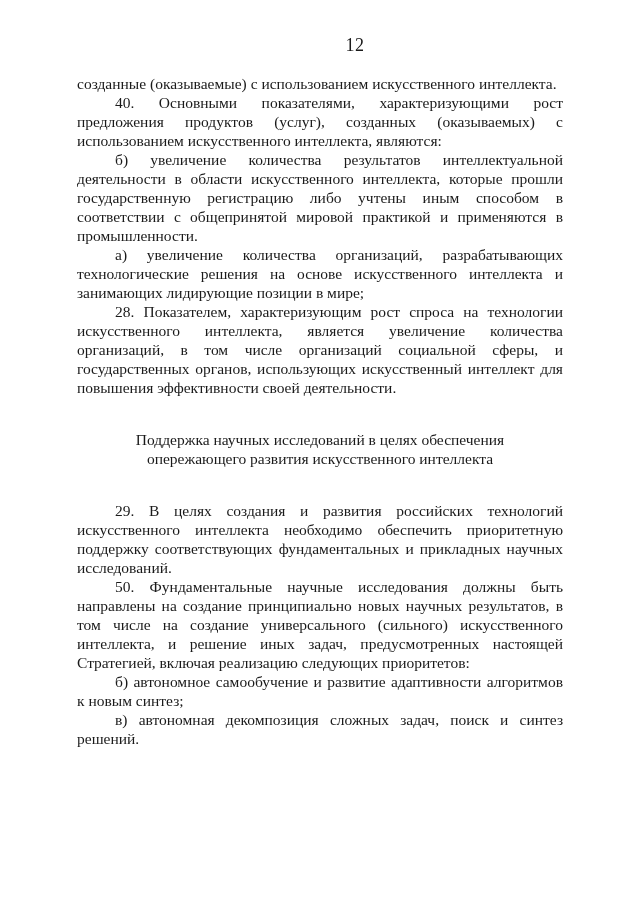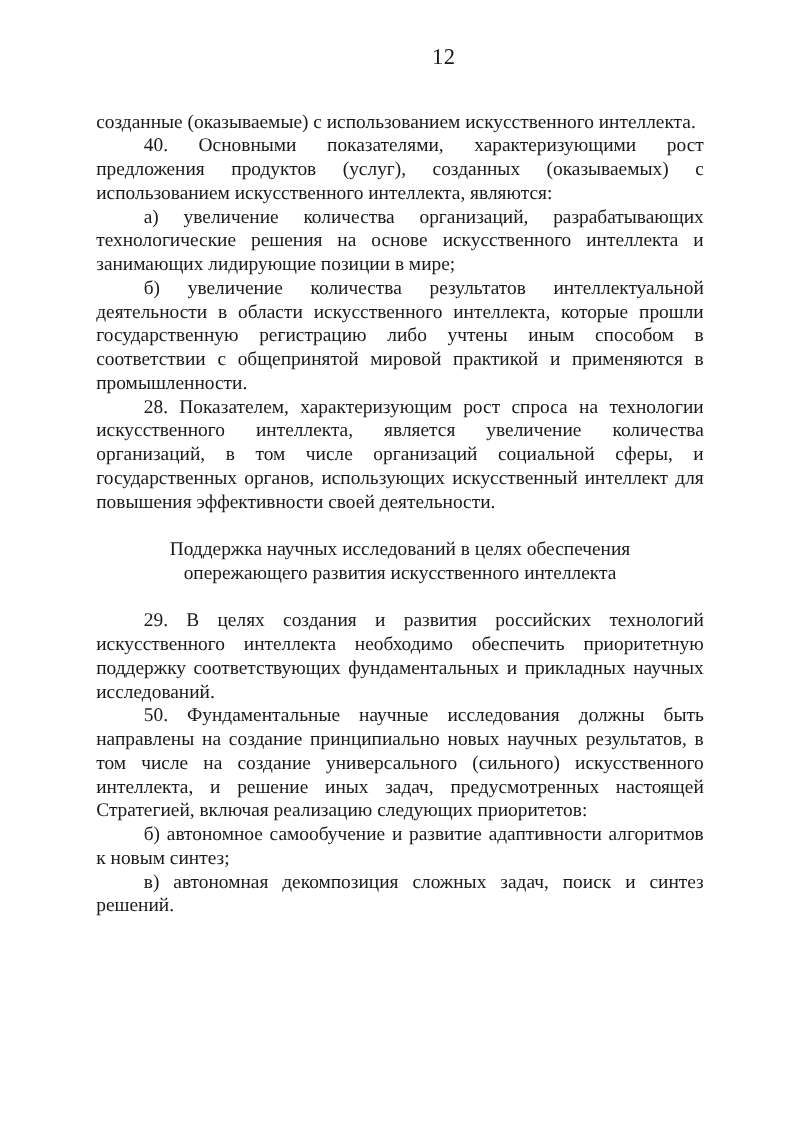--- a/index.html
+++ b/index.html
@@ -21,60 +21,60 @@
     top: 35px;
     left: 0;
     width: 100%;
     text-align: center;
     font-size: 18px;
     letter-spacing: 0.5px;
     padding-left: 35px;
   }
   .content {
     position: absolute;
-    top: 88px;
+    top: 74px;
     left: 77px;
     width: 486px;
     font-size: 15.5px;
     line-height: 19px;
     text-align: justify;
   }
   .content p {
     margin: 0;
     padding: 0;
   }
   p.para-indent {
     text-indent: 38px;
   }
   p.para-continuation {
     text-indent: 0;
   }
   p.section-heading {
     text-align: center;
     text-indent: 0;
     max-width: 400px;
-    margin: 19px auto;
+    margin: 33px auto;
   }
 </style>
 </head>
 <body>
 
 <div class="page">
 
   <div class="page-number">12</div>
 
   <div class="content">
 
     <p class="para-continuation">созданные (оказываемые) с использованием искусственного интеллекта.</p>
 
     <p class="para-indent">40. Основными показателями, характеризующими рост предложения продуктов (услуг), созданных (оказываемых) с использованием искусственного интеллекта, являются:</p>
 
+    <p class="para-indent">б) увеличение количества результатов интеллектуальной деятельности в области искусственного интеллекта, которые прошли государственную регистрацию либо учтены иным способом в соответствии с общепринятой мировой практикой и применяются в промышленности.</p>
+
     <p class="para-indent">а) увеличение количества организаций, разрабатывающих технологические решения на основе искусственного интеллекта и занимающих лидирующие позиции в мире;</p>
-
-    <p class="para-indent">б) увеличение количества результатов интеллектуальной деятельности в области искусственного интеллекта, которые прошли государственную регистрацию либо учтены иным способом в соответствии с общепринятой мировой практикой и применяются в промышленности.</p>
 
     <p class="para-indent">28. Показателем, характеризующим рост спроса на технологии искусственного интеллекта, является увеличение количества организаций, в том числе организаций социальной сферы, и государственных органов, использующих искусственный интеллект для повышения эффективности своей деятельности.</p>
 
     <p class="section-heading">Поддержка научных исследований в целях обеспечения опережающего развития искусственного интеллекта</p>
 
     <p class="para-indent">29. В целях создания и развития российских технологий искусственного интеллекта необходимо обеспечить приоритетную поддержку соответствующих фундаментальных и прикладных научных исследований.</p>
 
     <p class="para-indent">50. Фундаментальные научные исследования должны быть направлены на создание принципиально новых научных результатов, в том числе на создание универсального (сильного) искусственного интеллекта, и решение иных задач, предусмотренных настоящей Стратегией, включая реализацию следующих приоритетов:</p>
 
 

